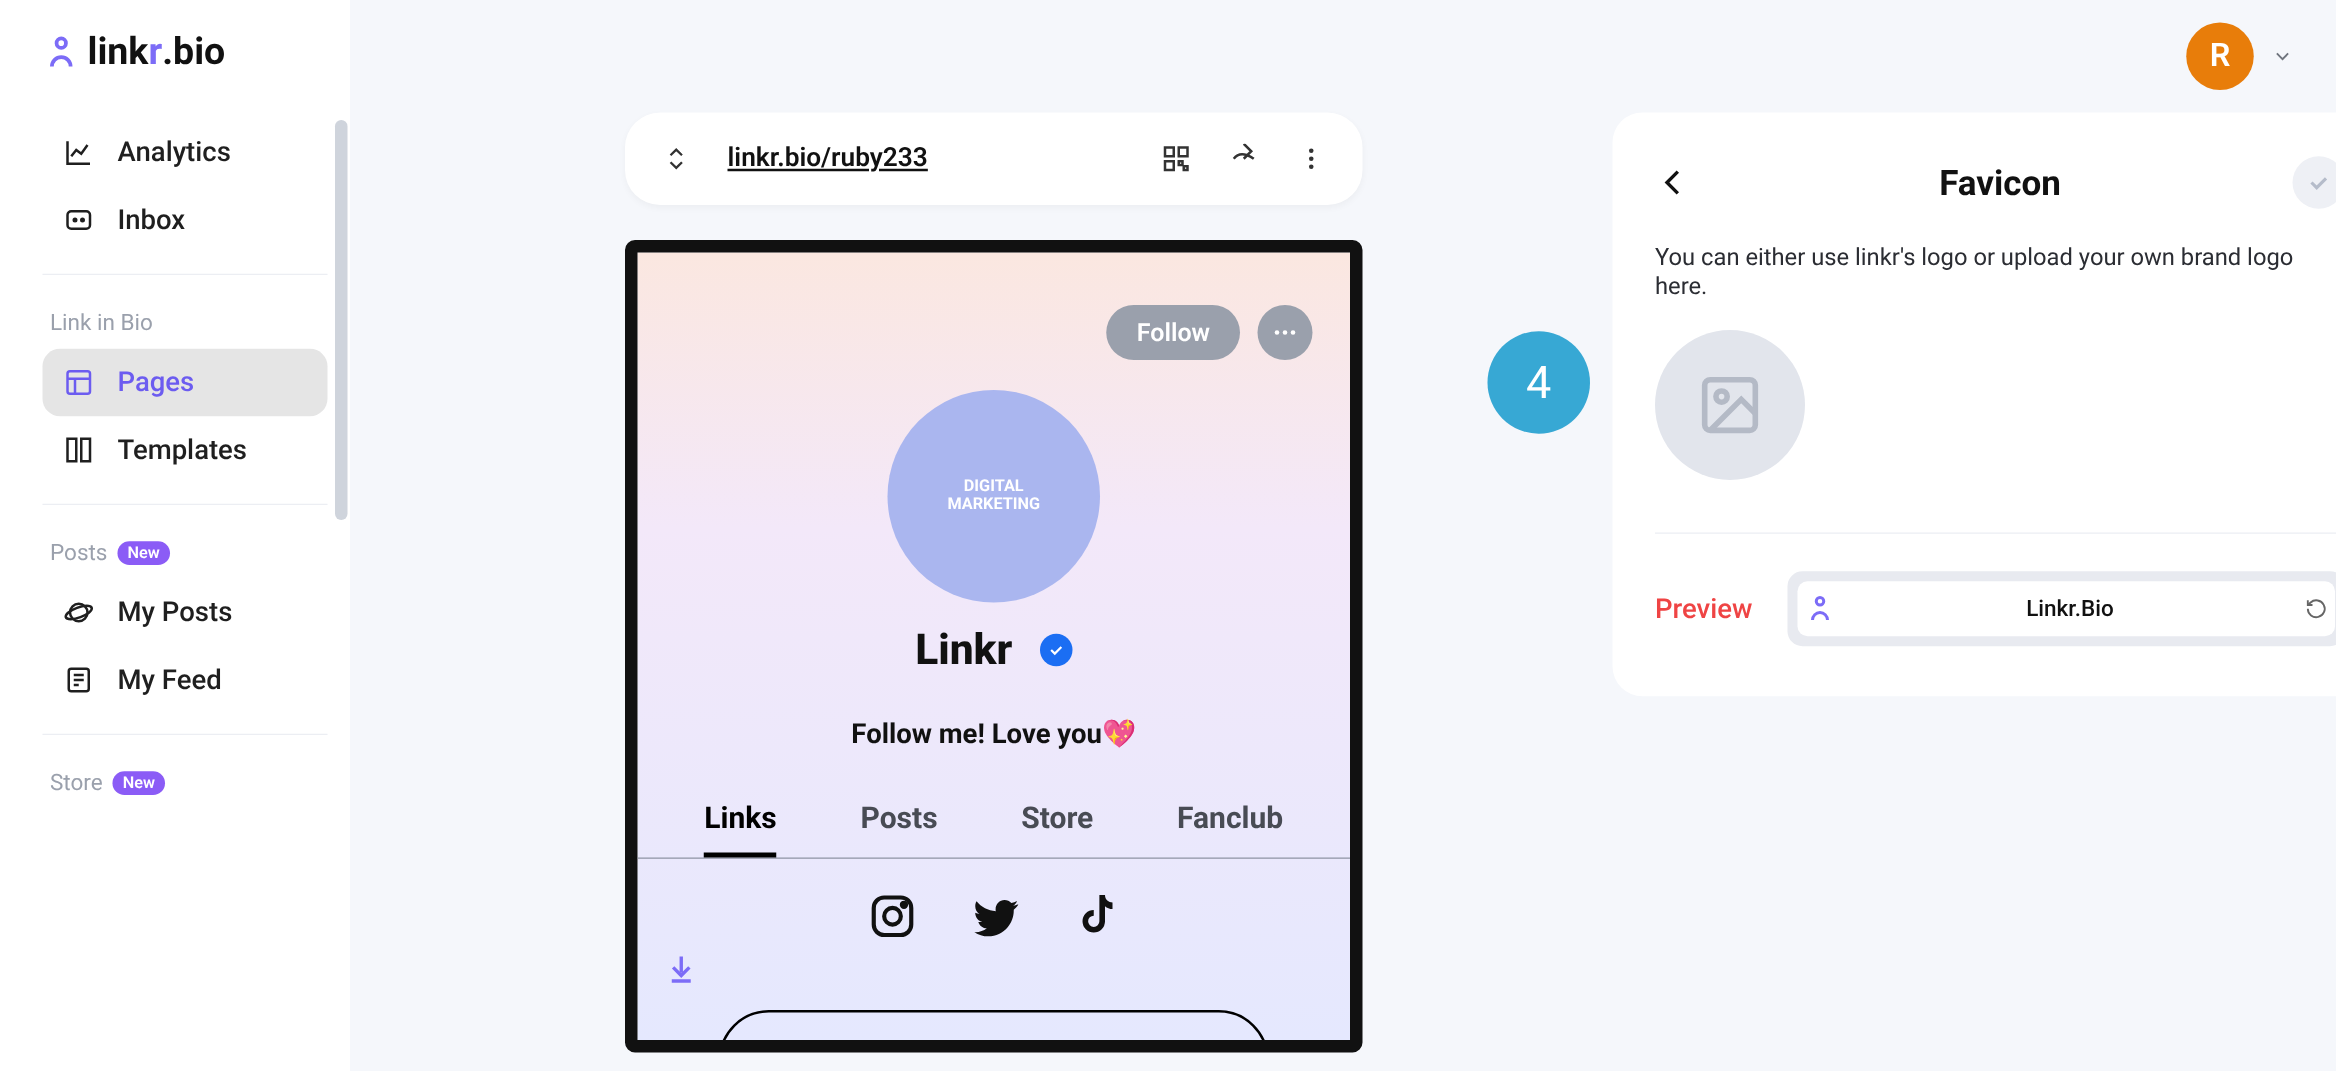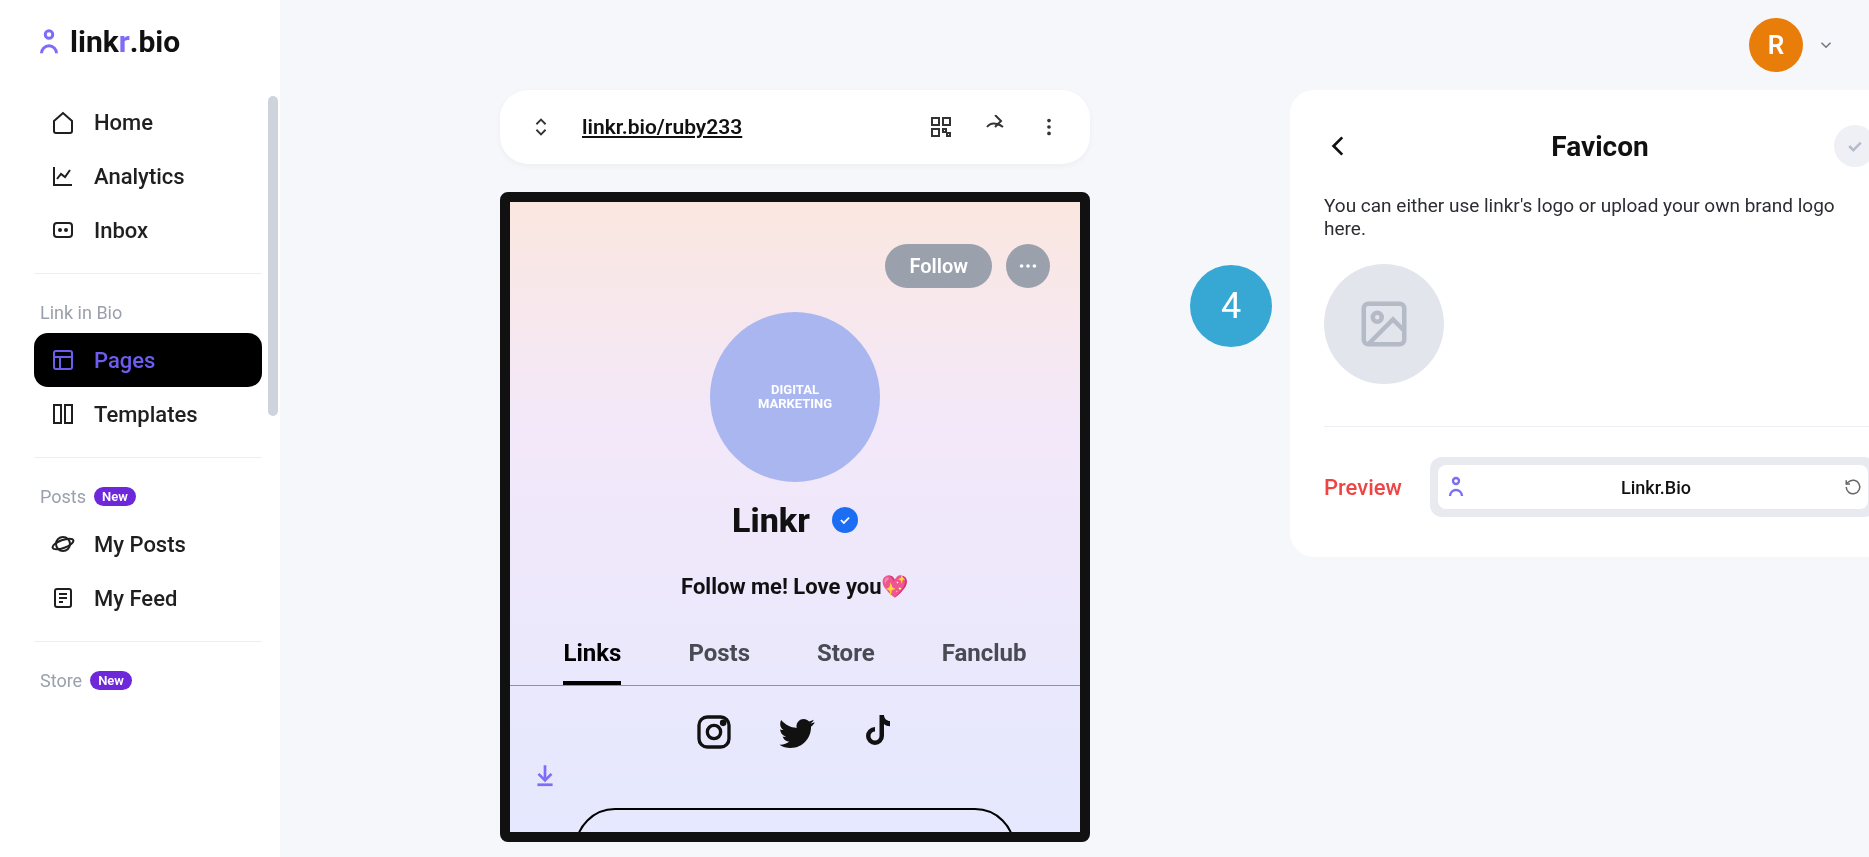--- a/index.html
+++ b/index.html
@@ -34,34 +34,34 @@
     align-items: center;
     gap: 18px;
     padding: 14px 16px;
     font-size: 22px;
     font-weight: 500;
     color: #1f1f1f;
     border-radius: 14px;
     cursor: pointer;
   }
   .nav-item.active {
-    background: #000000;
+    background: #e5e5e5;
     color: #6c5cf0;
   }
   .nav-item .icn { width: 26px; height: 26px; display: inline-flex; align-items: center; justify-content: center; }
   .section-label {
     font-size: 18px;
     color: #9aa0ac;
     margin: 28px 0 10px 6px;
     display: flex;
     align-items: center;
     gap: 8px;
   }
   .badge-new {
-    background: #6d28d9;
+    background: #8b5cf6;
     color: #fff;
     font-size: 13px;
     padding: 2px 8px;
     border-radius: 10px;
     font-weight: 600;
   }
   .divider {
     height: 1px;
     background: #eceef3;
     margin: 16px 0;
@@ -355,28 +355,20 @@
       <svg width="30" height="30" viewBox="0 0 24 24" fill="none" stroke="currentColor" stroke-width="2.4">
           <circle cx="12" cy="6" r="3"></circle>
           <path d="M6 21c0-3.3 2.7-6 6-6s6 2.7 6 6"></path>
         </svg>
     </span>
     <span>link</span>
       <span class="logo-r">r</span>
       <span>.bio</span>
   </div>
 
-  <div class="nav-item">
-    <span class="icn">
-      <svg width="24" height="24" viewBox="0 0 24 24" fill="none" stroke="currentColor" stroke-width="2">
-          <path d="M3 11l9-8 9 8v10a2 2 0 0 1-2 2H5a2 2 0 0 1-2-2z"></path>
-        </svg>
-    </span>
-    <span>Home</span>
-  </div>
 
   <div class="nav-item">
     <span class="icn">
       <svg width="24" height="24" viewBox="0 0 24 24" fill="none" stroke="currentColor" stroke-width="2">
           <path d="M3 3v18h18"></path>
           <path d="M6 15l4-5 4 3 5-7"></path>
         </svg>
     </span>
     <span>Analytics</span>
   </div>

